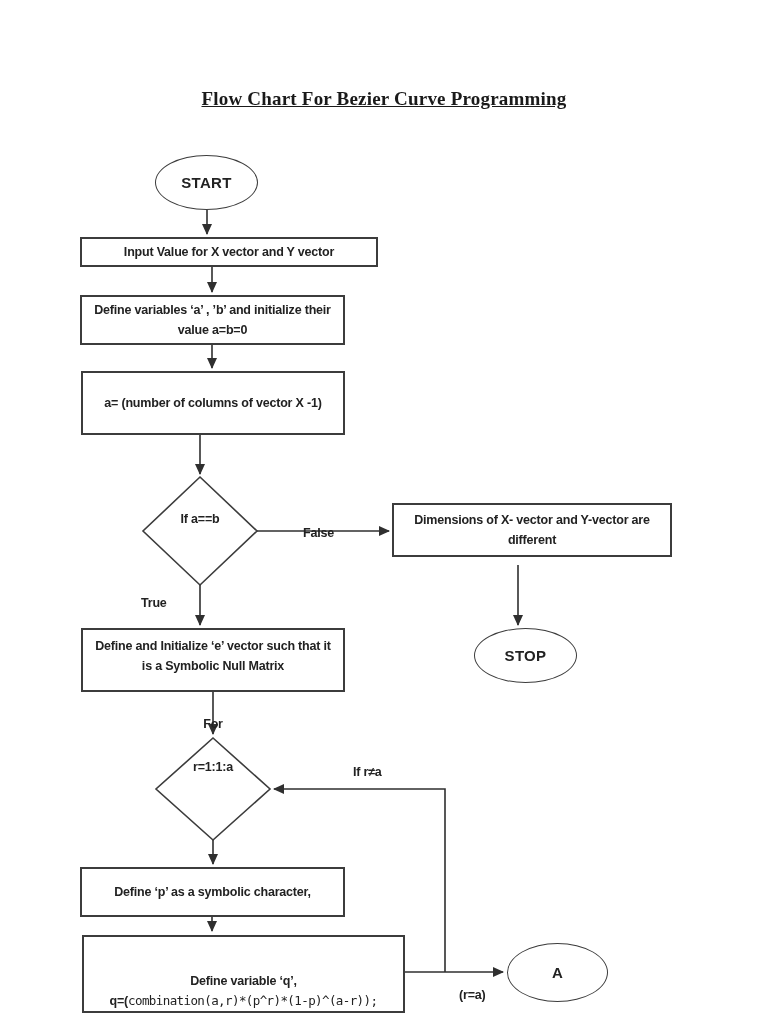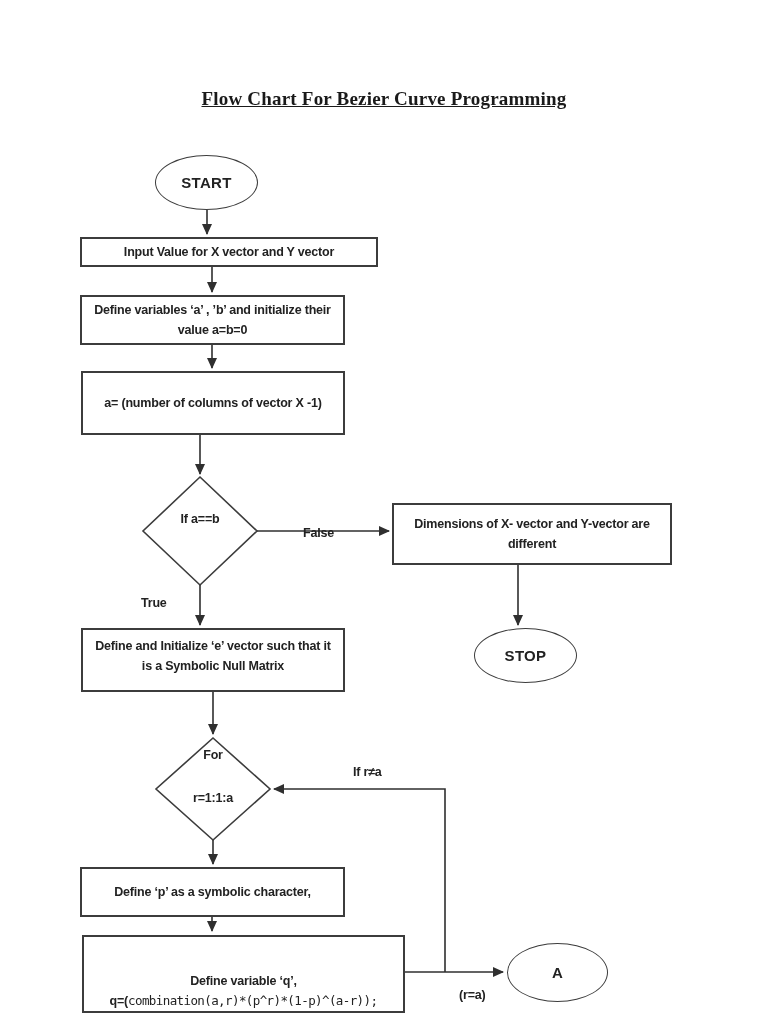--- a/index.html
+++ b/index.html
@@ -87,37 +87,37 @@
   </div>
 
   <div class="box spread" style="left:81px; top:371px; width:264px; height:64px;">
     <div>a= (number of columns of vector X -1)</div>
   </div>
 
   <div class="dlabel" style="left:143px; top:509px; width:114px;">If a==b</div>
 
   <div class="elabel" style="left:303px; top:498px;margin-top:28px;">False</div>
 
-  <div class="box" style="left:392px; top:503px; width:280px; height:62px;">
+  <div class="box" style="left:392px; top:503px; width:280px; height:54px;">
     <div>Dimensions of X- vector and Y-vector are</div>
     <div>different</div>
   </div>
 
   <div class="ellipse" style="left:474px; top:628px; width:103px; height:55px;">
     <span>STOP</span>
   </div>
 
   <div class="elabel" style="left:141px; top:596px;">True</div>
 
   <div class="box" style="left:81px; top:628px; width:264px; height:64px; padding-bottom:8px;">
     <div>Define and Initialize ‘e’ vector such that it</div>
     <div>is a Symbolic Null Matrix</div>
   </div>
 
-  <div class="dlabel" style="left:156px; top:725px; width:114px; height:102px; gap:23px;">
+  <div class="dlabel" style="left:156px; top:694px; width:114px; height:102px; gap:23px;">
     <div>For</div>
     <div>r=1:1:a</div>
   </div>
 
   <div class="elabel" style="left:353px; top:765px;">If r≠a</div>
 
   <div class="box" style="left:80px; top:867px; width:265px; height:50px;">
     <div>Define ‘p’ as a symbolic character,</div>
   </div>
 

